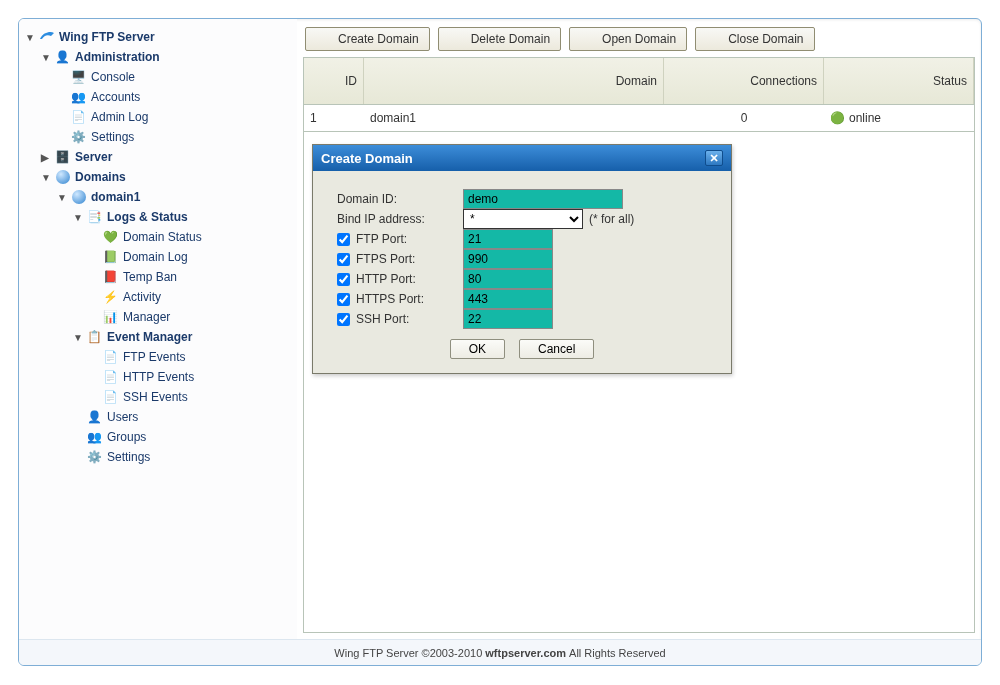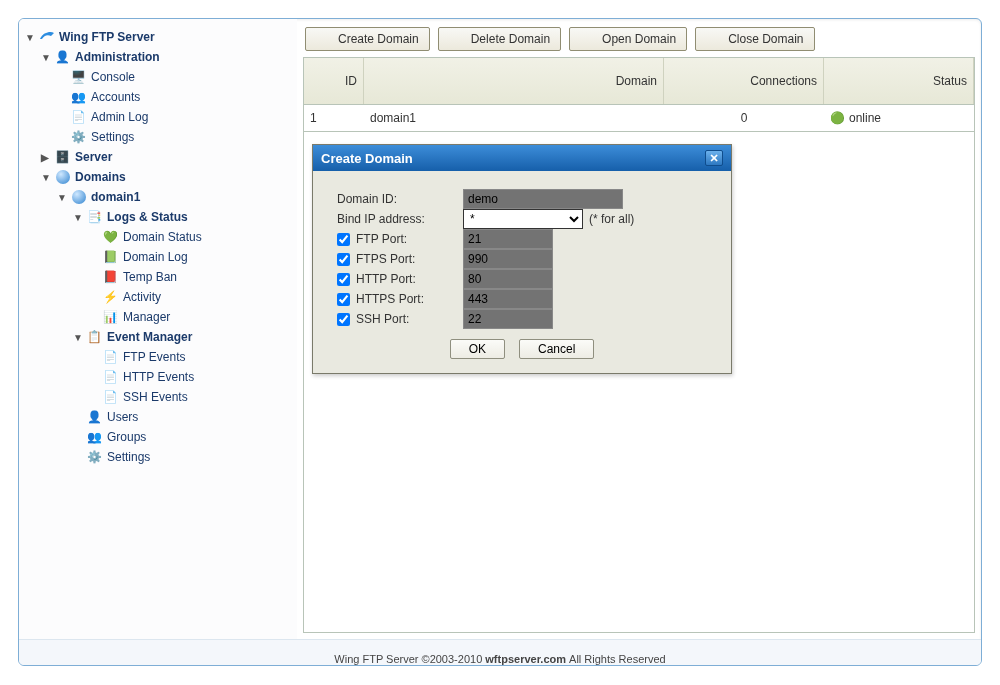--- a/index.html
+++ b/index.html
@@ -33,28 +33,28 @@
 .grid-row div { padding:6px; }
 .status-online { color:#333; display:flex; align-items:center; gap:4px; }
 .content-area { flex:1; background:#fff; border:1px solid #b8c4b8; border-top:none; position:relative; }
 
 .dialog { position:absolute; left:8px; top:12px; width:420px; background:#e9e9e0; border:1px solid #7a7a6a; box-shadow:1px 2px 4px rgba(0,0,0,0.2); }
 .dialog-title { background:linear-gradient(#3d8dd9,#165faa); color:#fff; font-weight:bold; padding:5px 8px; display:flex; align-items:center; font-size:13px; }
 .dialog-close { margin-left:auto; width:18px; height:16px; border:1px solid #0f4d8d; background:linear-gradient(#6cb1ec,#2d78c1); color:#fff; display:flex; align-items:center; justify-content:center; font-size:11px; cursor:pointer; border-radius:2px;}
 .dialog-body { padding:18px 24px 14px 24px; }
 .frow { display:flex; align-items:center; }
 .flabel { width:126px; color:#333; font-size:12px; display:flex; align-items:center; gap:6px;}
-.finput { border:1px solid #888; background:#737373; height:20px; padding:1px 4px; font-size:12px; }
+.finput { border:1px solid #888; background:#14b8a6; height:20px; padding:1px 4px; font-size:12px; }
 .finput.w-lg{width:160px;} .finput.w-sm{width:90px;}
 .fselect { border:1px solid #333; background:#fff; height:20px; width:120px; font-size:12px; padding:0 2px;}
 .note { margin-left:6px; color:#333; font-size:12px;}
 .dialog-buttons { display:flex; gap:14px; justify-content:center; margin-top:10px;}
 .dbtn { background:linear-gradient(#fbfbf8,#edece4); border:1px solid #8f8f7f; border-radius:2px; padding:2px 18px; font-size:12px; cursor:pointer;}
 
-.footer { height:26px; background:#f4f7fb; border-top:1px solid #dce6ef; display:flex; align-items:flex-end; justify-content:center; font-size:11px; color:#444; }
+.footer { height:26px; background:#f4f7fb; border-top:1px solid #dce6ef; display:flex; align-items:center; justify-content:center; font-size:11px; color:#444; }
 .footer b { font-weight:bold; }
 
 
 .dot-globe{background:radial-gradient(circle at 35% 30%,#cfe8ff,#3083cf);border-radius:50%;width:14px;height:14px;}
 </style>
 </head>
 <body>
 <div class="window">
 <div class="frame">
 

